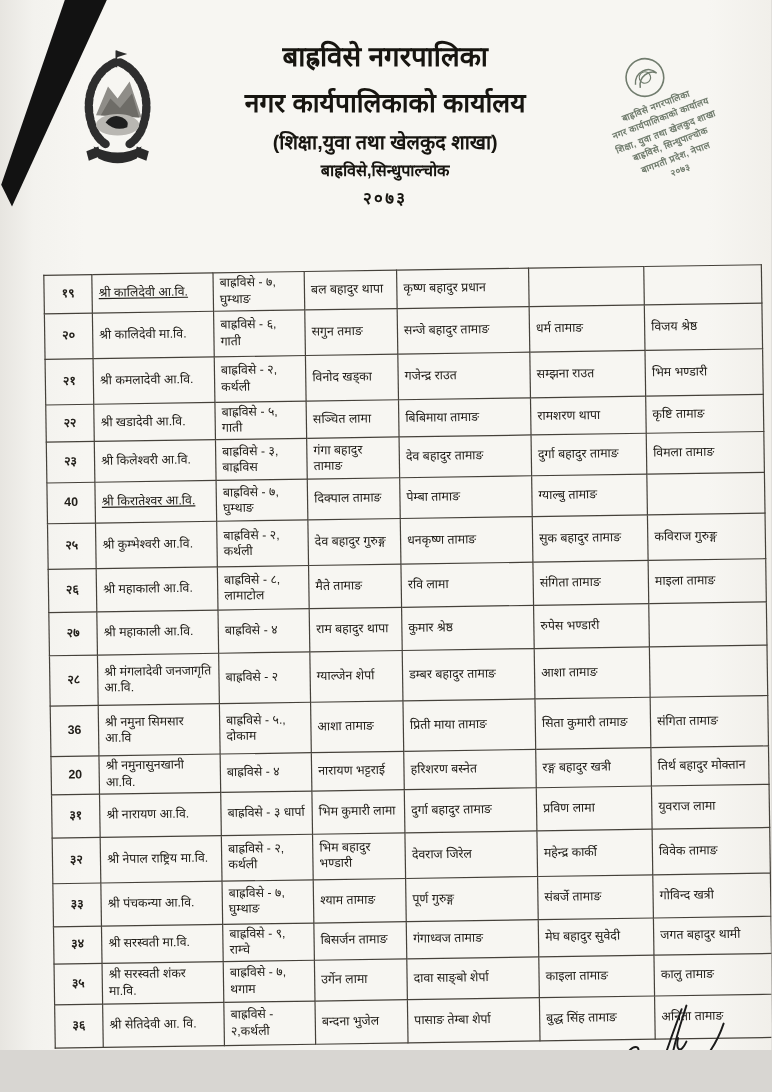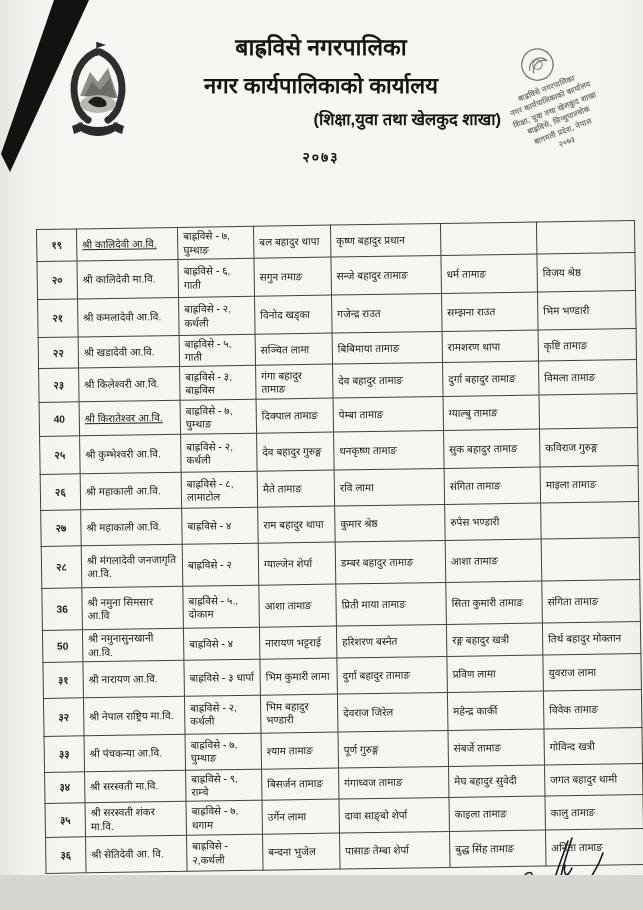--- a/index.html
+++ b/index.html
@@ -10,21 +10,21 @@
     color:#211f1b;
   }
   
   .fold{position:absolute;left:0;top:0;pointer-events:none;}
   
   .emblem{position:absolute;left:66px;top:40px;}
   
   .letterhead{position:absolute;left:141px;top:34px;width:360px;text-align:center;color:#171510;}
   .lh1{font-size:23px;font-weight:bold;margin:0 0 13px 0;line-height:1.15;}
   .lh2{font-size:22px;font-weight:bold;margin:0 0 11px 0;line-height:1.15;}
-  .lh3{font-size:16.5px;font-weight:bold;margin:0 0 19px 0;line-height:1.2;text-align:right;}
+  .lh3{font-size:16.5px;font-weight:bold;margin:0 0 5px 0;line-height:1.2;}
   .lh4{font-size:13.5px;font-weight:bold;margin:0 0 6px 0;line-height:1.25;}
   .lh5{font-size:13.5px;font-weight:bold;margin:0 0 6px 0;line-height:1.25;}
   .lh6{font-size:14px;font-weight:bold;margin:0;line-height:1.2;letter-spacing:2px;}
   
   .stamp{position:absolute;left:466px;top:44px;width:160px;transform:rotate(-21deg);transform-origin:50% 40%;color:#5f6c5c;opacity:.88;}
   .stamp-seal{display:block;margin:0 auto 1px auto;}
   .stamp-line{font-size:7.6px;font-weight:bold;text-align:center;line-height:1.5;letter-spacing:.3px;white-space:nowrap;}
   
   .tablewrap{position:absolute;left:36px;top:229px;width:598px;transform:rotate(-0.85deg);transform-origin:0 0;}
   table.roster{border-collapse:collapse;width:100%;table-layout:fixed;border:1.5px solid #38342d;}
@@ -60,20 +60,21 @@
     <path d="M22,62 q6,-8 14,-4 q6,3 4,8 q-10,4 -18,-4 z" fill="#1f1f1f"></path>
     <path d="M12,82 q20,10 40,0 l-4,10 q-16,8 -32,0 z" fill="#2b2b2b"></path>
     <path d="M6,86 l10,-4 2,8 -10,4 z" fill="#2b2b2b"></path>
     <path d="M58,86 l-10,-4 -2,8 10,4 z" fill="#2b2b2b"></path>
   </svg>
 
   <div class="letterhead">
     <div class="lh1">बाह्रविसे नगरपालिका</div>
     <div class="lh2">नगर कार्यपालिकाको कार्यालय</div>
     <div class="lh3">(शिक्षा,युवा तथा खेलकुद शाखा)</div>
+    <div class="lh4">बाह्रविसे,सिन्धुपाल्चोक</div>
     <div class="lh6">२०७३</div>
   </div>
 
   <div class="stamp">
     <svg class="stamp-seal" width="38" height="38" viewBox="0 0 40 40">
       <circle cx="20" cy="20" r="16.5" fill="none" stroke="#5f6c5c" stroke-width="1.4"></circle>
       <path d="M10,23 C13,12 27,11 31,20 C26,15 15,17 13,27" fill="none" stroke="#5f6c5c" stroke-width="1.3"></path>
       <circle cx="20" cy="20" r="5" fill="none" stroke="#5f6c5c" stroke-width="1"></circle>
     </svg>
     <div class="stamp-line">बाह्रविसे नगरपालिका</div>
@@ -189,21 +190,21 @@
           <tr style="height: 42px;">
             <td class="c0">36</td>
             <td class="c1">श्री नमुना सिमसार आ.वि</td>
             <td class="c2">बाह्रविसे - ५., दोकाम</td>
             <td class="c3">आशा तामाङ</td>
             <td class="c4">प्रिती माया तामाङ</td>
             <td class="c5">सिता कुमारी तामाङ</td>
             <td class="c6">संगिता तामाङ</td>
           </tr>
           <tr style="height: 30px;">
-            <td class="c0">50</td>
+            <td class="c0">20</td>
             <td class="c1">श्री नमुनासुनखानी आ.वि.</td>
             <td class="c2">बाह्रविसे - ४</td>
             <td class="c3">नारायण भट्टराई</td>
             <td class="c4">हरिशरण बस्नेत</td>
             <td class="c5">रङ्ग बहादुर खत्री</td>
             <td class="c6">तिर्थ बहादुर मोक्तान</td>
           </tr>
           <tr style="height: 36px;">
             <td class="c0">३१</td>
             <td class="c1">श्री नारायण आ.वि.</td>

